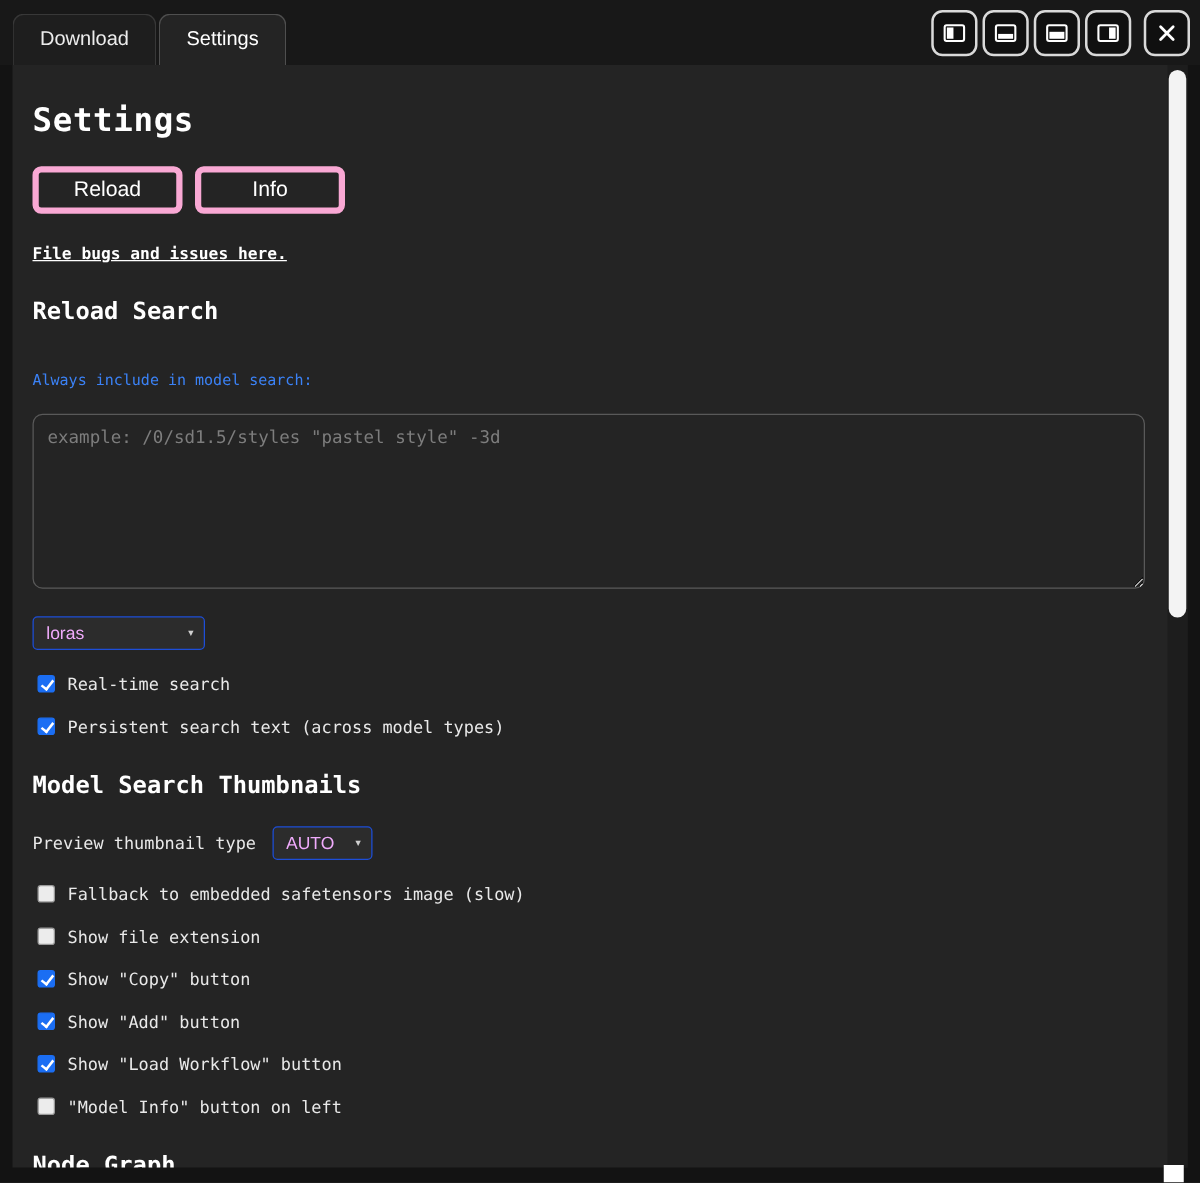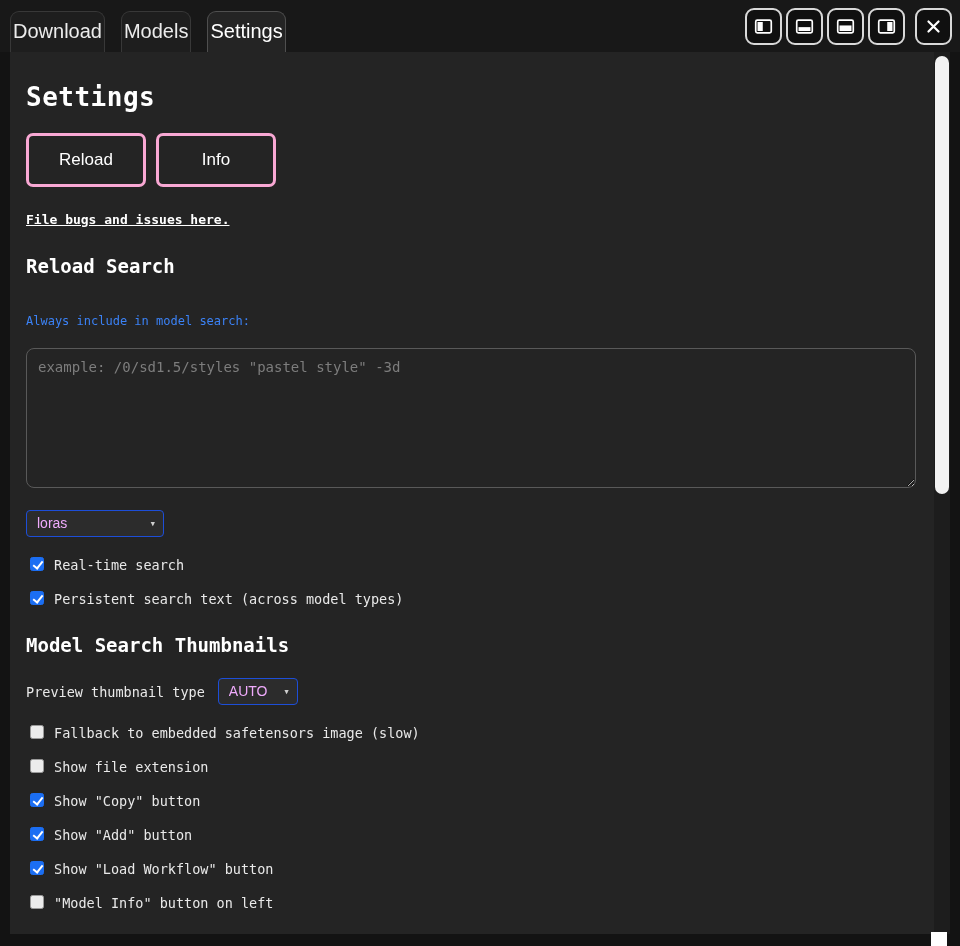--- a/index.html
+++ b/index.html
@@ -16,27 +16,27 @@
   
   .tabbar {
     position: absolute; top: 0; left: 0; right: 0; height: 52px;
     background: #181818;
     display: flex; align-items: flex-end;
     padding: 0 8px 0 10px;
   }
   .tabs { display: flex; align-items: flex-end; flex: 1; }
   .tab {
     height: 41px; line-height: 39px;
-    padding: 0 2px;
+    padding: 0 21px;
     font-family: "Liberation Sans", sans-serif;
-    font-size: 20px; color: #ececec;
+    font-size: 16px; color: #ececec;
     background: #1e1e1e;
     border: 1px solid #383838; border-bottom: none;
     border-radius: 9px 9px 0 0;
-    margin-right: 16px;
+    margin-right: 2px;
     cursor: pointer;
     white-space: nowrap;
   }
   .tab.active {
     background: var(--content-bg, #242424);
     border-color: #4f4f4f;
     color: #ffffff;
   }
   .winbtns { display: flex; align-items: center; gap: 4px; padding-bottom: 7px; }
   .winbtn {
@@ -58,23 +58,23 @@
   }
   .inner { padding: 0 34px 0 16px; }
 
   .page-title {
     margin: 30px 0 0;
     font-size: 26px; font-weight: bold; color: #fff;
     letter-spacing: 0.5px;
   }
   .btn-row { margin-top: 21px; display: flex; gap: 10px; }
   .btn {
-    min-width: 120px; height: 54px;
+    min-width: 120px; height: 38px;
     background: transparent;
-    border: 3px solid #f9a8d4; border-radius: 7px;
+    border: 5px solid #f9a8d4; border-radius: 7px;
     color: #fff;
     font-family: "Liberation Sans", sans-serif; font-size: 17px;
     cursor: pointer;
   }
   .bugs-link {
     display: inline-block; margin-top: 25px;
     color: #fff; font-size: 13px; font-weight: bold;
     text-decoration: underline; cursor: pointer;
   }
   .section-heading {
@@ -155,21 +155,20 @@
   }
 </style>
 </head>
 <body>
 
 <div class="window">
 
   <div class="tabbar">
     <div class="tabs">
       <div class="tab">Download</div>
-      <div class="tab">Models</div>
       <div class="tab active">Settings</div>
     </div>
     <div class="winbtns">
       <button class="winbtn">
         <svg width="21" height="21" viewBox="0 0 20 20">
           <rect x="2.6" y="4" width="14.8" height="12" rx="1.5" fill="none" stroke="#ffffff" stroke-width="1.6"></rect>
           <rect x="4.3" y="5.7" width="5" height="8.6" fill="#ffffff"></rect>
         </svg>
       </button>
       <button class="winbtn">

